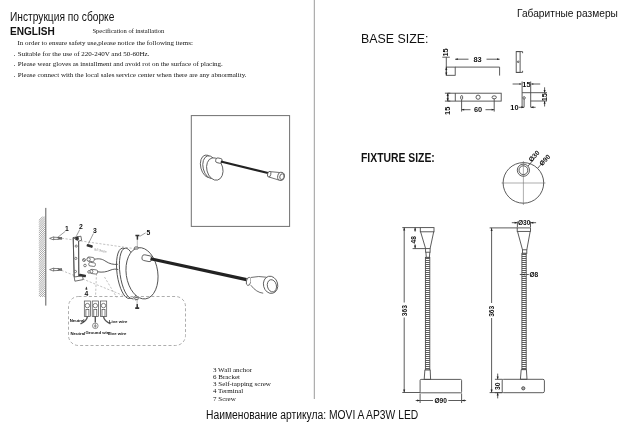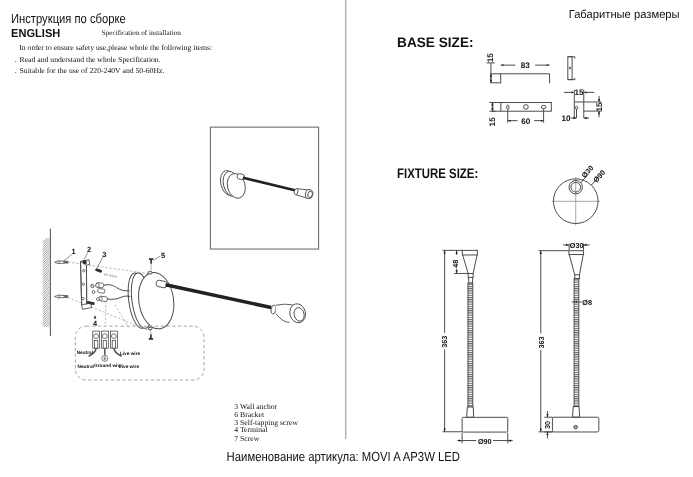--- a/index.html
+++ b/index.html
@@ -7,26 +7,27 @@
        font-family:"Liberation Sans",sans-serif;}
   .abs{position:absolute;white-space:nowrap;}
   #svg1{position:absolute;left:0;top:0;}
 </style>
 </head>
 <body>
 <div class="abs" style="left:10px;top:9.5px;font-size:12px;color:#111;transform:scaleX(0.85);transform-origin:left top;">Инструкция по сборке</div>
 <div class="abs" style="left:10px;top:24.8px;font-size:10.5px;font-weight:bold;color:#111;transform:scaleX(0.96);transform-origin:left top;">ENGLISH</div>
 <div class="abs" style="left:92.5px;top:27.2px;font-size:6.5px;font-family:'Liberation Serif',serif;color:#111;">Specification of installation</div>
 <div class="abs" style="left:13.5px;top:38.3px;font-size:7px;line-height:10.45px;font-family:'Liberation Serif',serif;color:#111;">
-  <div style="padding-left:4px;">In order to ensure safety use,please whole the following items:</div>
-  <div><span style="margin-right:2.5px;">.</span>Read and understand the whole Specification.</div>
+  <div style="padding-left:4px;">In order to ensure safety use,please notice the following items:</div>
   <div><span style="margin-right:2.5px;">.</span>Suitable for the use of 220-240V and 50-60Hz.</div>
+  <div><span style="margin-right:2.5px;">.</span>Please wear gloves as installment and avoid rot on the surface of placing.</div>
+  <div><span style="margin-right:2.5px;">.</span>Please connect with the local sales service center when there are any abnormality.</div>
 </div>
 <div class="abs" style="left:517px;top:6.8px;font-size:10.5px;color:#111;transform:scaleX(0.97);transform-origin:left top;">Габаритные размеры</div>
-<div class="abs" style="left:361px;top:31.8px;font-size:12.5px;font-weight:bold;color:#111;transform:scaleX(0.99);transform-origin:left top;">BASE SIZE:</div>
+<div class="abs" style="left:361px;top:31.8px;font-size:12.5px;font-weight:normal;color:#111;transform:scaleX(0.99);transform-origin:left top;">BASE SIZE:</div>
 <div class="abs" style="left:361px;top:151px;font-size:12.5px;font-weight:bold;color:#111;transform:scaleX(0.83);transform-origin:left top;">FIXTURE SIZE:</div>
 <div class="abs" style="left:213px;top:367.2px;font-size:7px;line-height:7.1px;font-family:'Liberation Serif',serif;color:#111;">
   <div>3 Wall anchor</div>
   <div>6 Bracket</div>
   <div>3 Self-tapping screw</div>
   <div>4 Terminal</div>
   <div>7 Screw</div>
 </div>
 <div class="abs" style="left:206px;top:407.6px;font-size:12px;color:#111;transform:scaleX(0.858);transform-origin:left top;">Наименование артикула: MOVI A AP3W LED</div>
 <svg id="svg1" width="630" height="434" viewBox="0 0 630 434">

